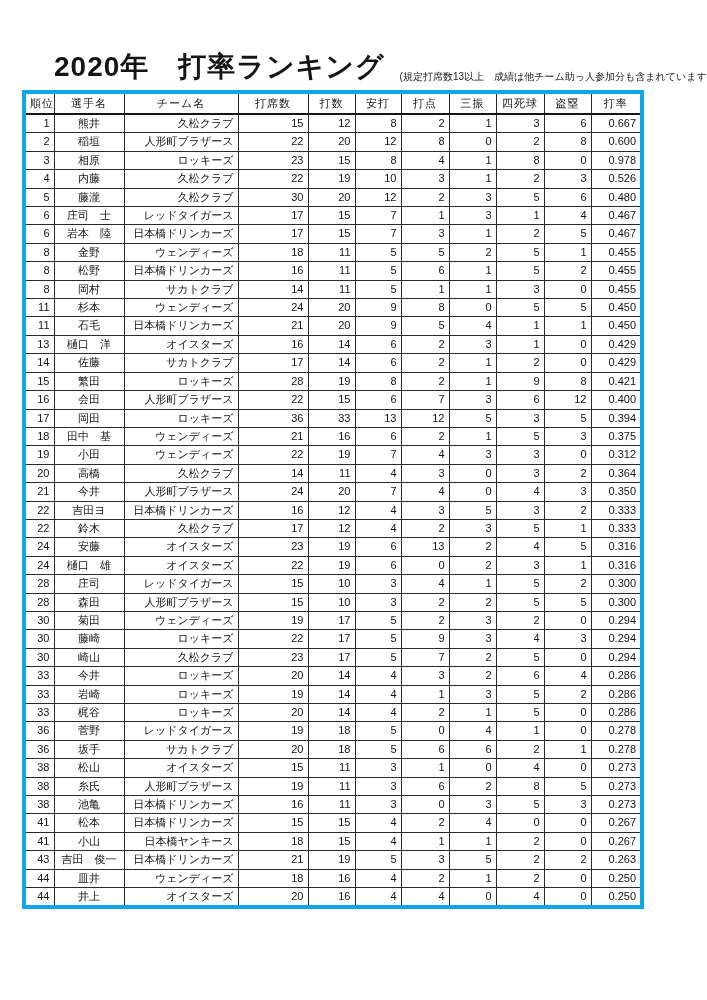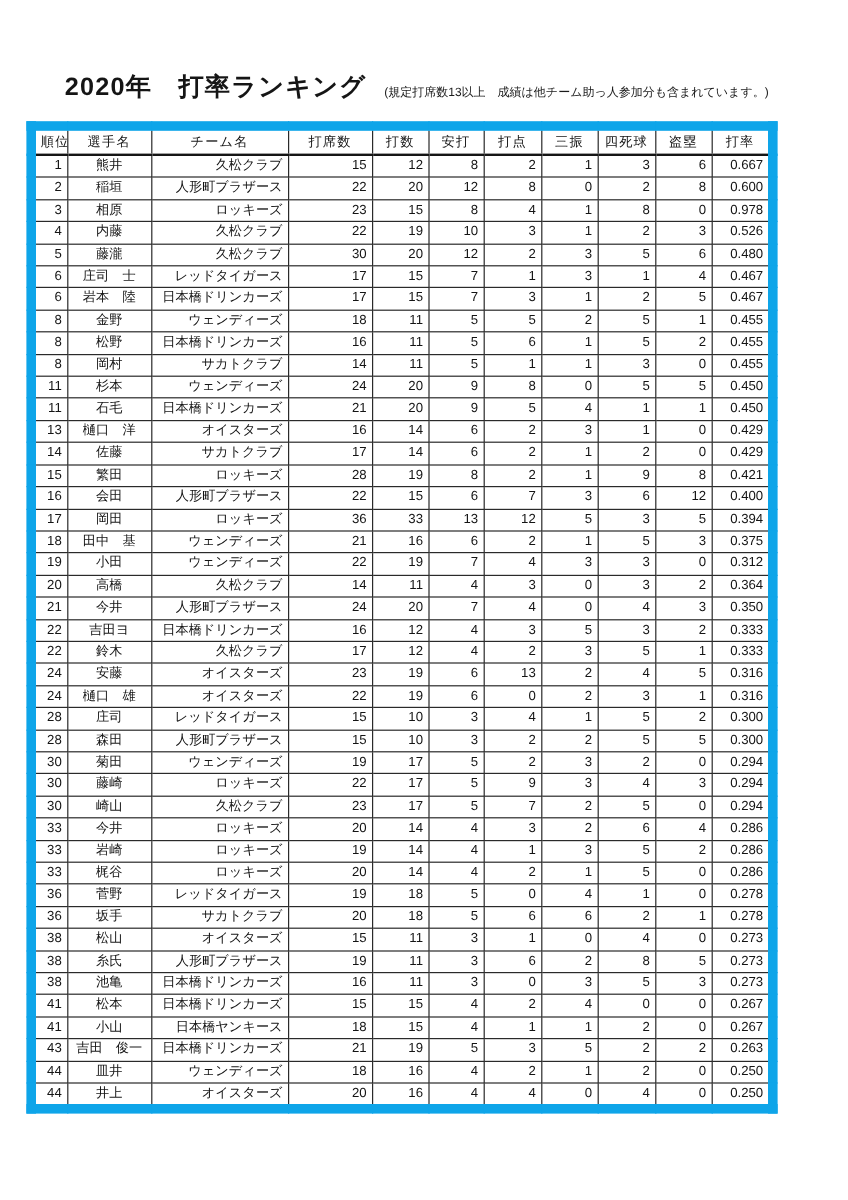--- a/index.html
+++ b/index.html
@@ -9,40 +9,40 @@
     position:relative;
     font-family:"Liberation Sans","DejaVu Sans",sans-serif;
     color:#111;
     overflow:hidden;
   }
   .page-header{
     position:absolute;left:54px;top:56px;width:640px;height:30px;
     display:flex;align-items:flex-end;
   }
   .page-title{
-    font-size:21px;
+    font-size:28px;
     font-weight:bold;
     letter-spacing:1px;
     color:#151515;
     white-space:nowrap;
     text-align:right;
   }
   .page-note{
     font-size:10px;
     color:#1a1a1a;
     margin-left:15px;
     padding-bottom:2px;
     white-space:nowrap;
   }
   table.ranking{
-    position:absolute;left:22px;top:101px;
+    position:absolute;left:22px;top:90px;
     width:618px;
     border-collapse:collapse;
     table-layout:fixed;
-    border:8px solid #0ea5e9;
+    border:4px solid #0ea5e9;
   }
   table.ranking th, table.ranking td{
     border:1px solid #2a2a2a;
     font-size:11px;
     padding:0 4px;
     overflow:hidden;
     white-space:nowrap;
     color:#141414;
   }
   table.ranking th{

